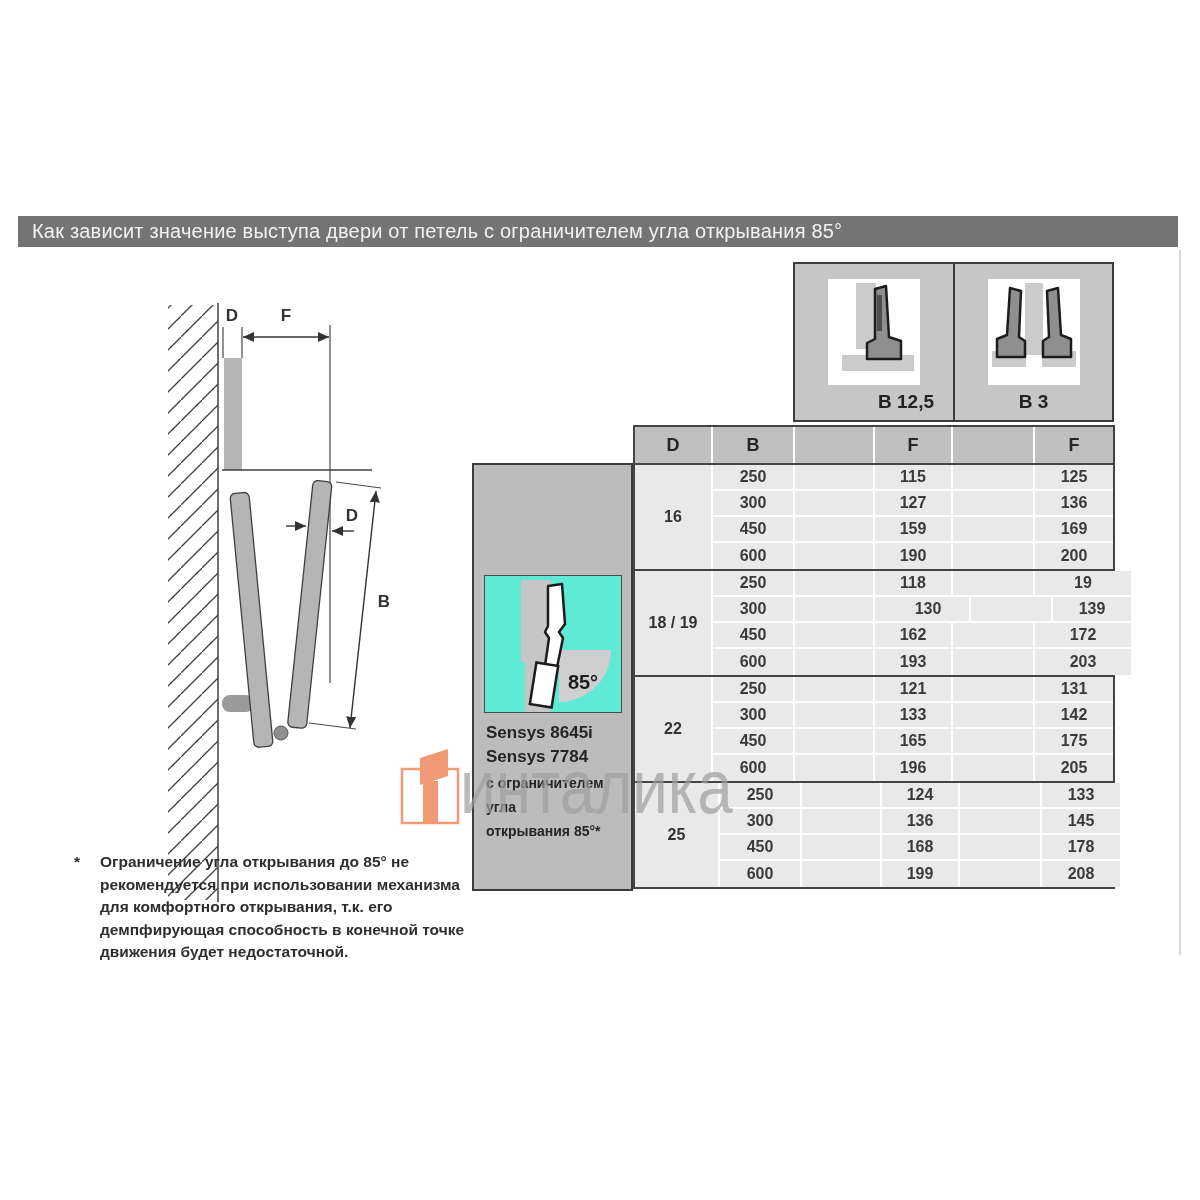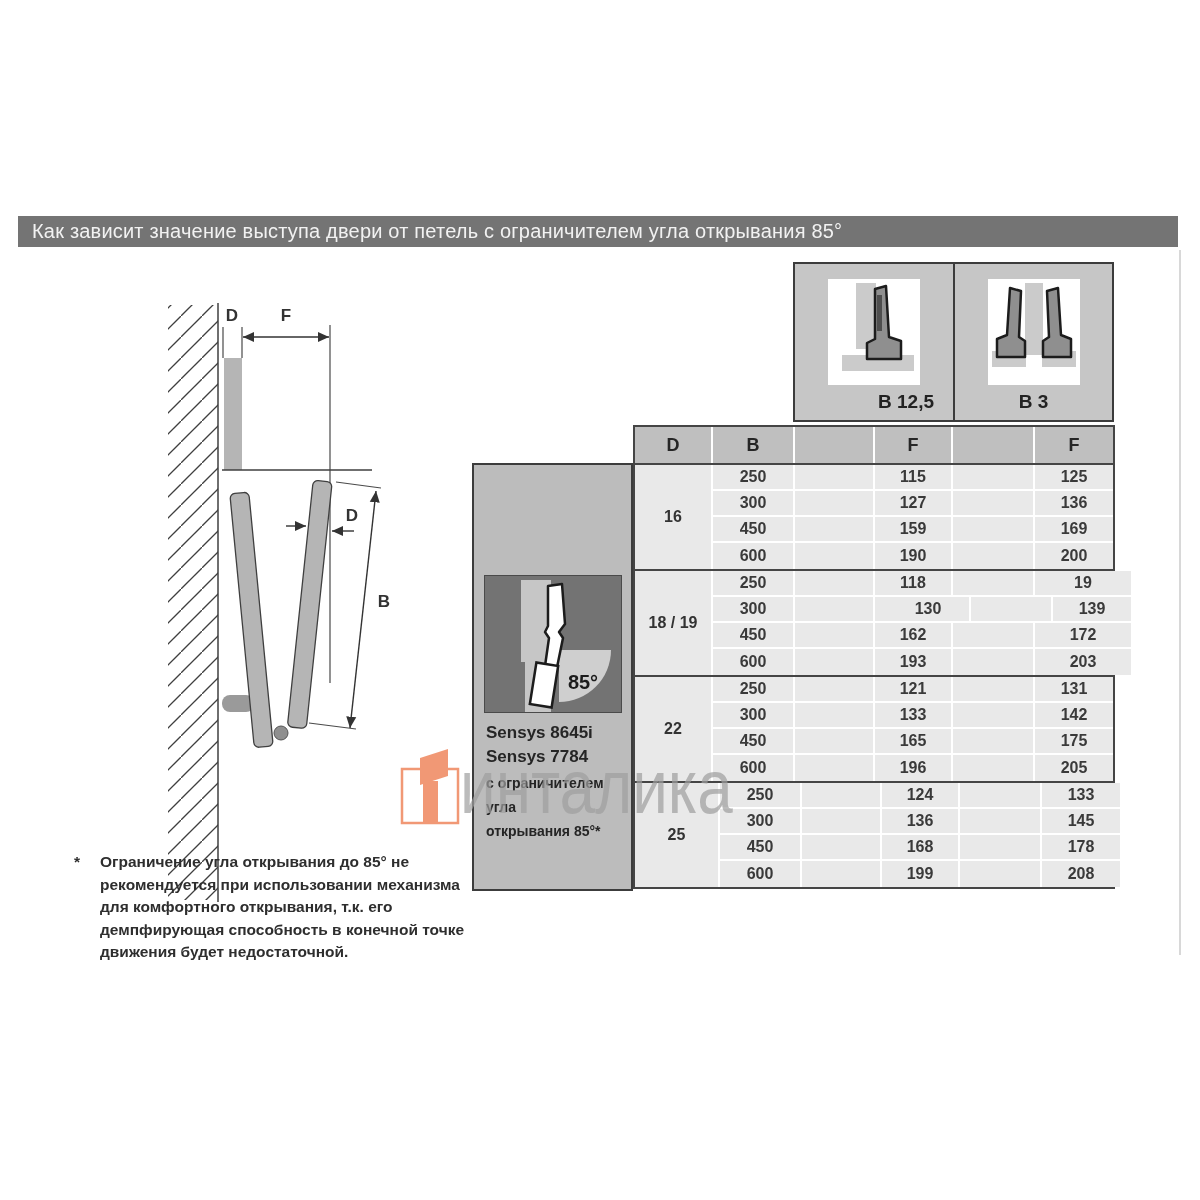--- a/index.html
+++ b/index.html
@@ -20,21 +20,21 @@
 
   
   .top-box{position:absolute;top:262px;height:160px;background:#c6c6c6;border:2px solid #3c3c3c;box-sizing:border-box;}
   .box-b125{left:793px;width:162px;padding-left:32px;}
   .box-b3{left:953px;width:161px;}
   .box-inner{position:absolute;left:50%;transform:translateX(-50%);top:15px;width:92px;height:106px;background:#fff;}
   .box-label{position:absolute;bottom:7px;width:100%;text-align:center;font-weight:bold;font-size:19px;color:#222;}
 
   
   .side-panel{position:absolute;left:472px;top:463px;width:161px;height:428px;background:#bcbcbc;border:2px solid #3c3c3c;box-sizing:border-box;}
-  .hinge-85-box{position:absolute;left:10px;top:110px;width:138px;height:138px;background:#737373;border:1px solid #4a4a4a;box-sizing:border-box;}
+  .hinge-85-box{position:absolute;left:10px;top:110px;width:138px;height:138px;background:#5eead4;border:1px solid #4a4a4a;box-sizing:border-box;}
   .sp-products{position:absolute;left:12px;top:256px;font-weight:bold;font-size:17px;line-height:24px;color:#252525;}
   .sp-note{position:absolute;left:12px;top:306px;font-weight:bold;font-size:14px;line-height:24px;color:#252525;white-space:pre-line;}
 
   
   .spec-table{position:absolute;left:633px;top:425px;width:482px;border:2px solid #454545;box-sizing:border-box;background:#bfbfbf;}
   .header-row{display:flex;height:38px;background:#bfbfbf;border-bottom:2px solid #454545;box-sizing:border-box;}
   .th{flex-shrink:0;border-right:2px solid #fff;box-sizing:border-box;display:flex;align-items:center;justify-content:center;font-weight:bold;font-size:18px;color:#262626;}
   .th:last-child{border-right:none;}
   .tgroup{display:flex;border-top:2px solid #454545;box-sizing:border-box;}
   .header-row + .tgroup{border-top:none;}

